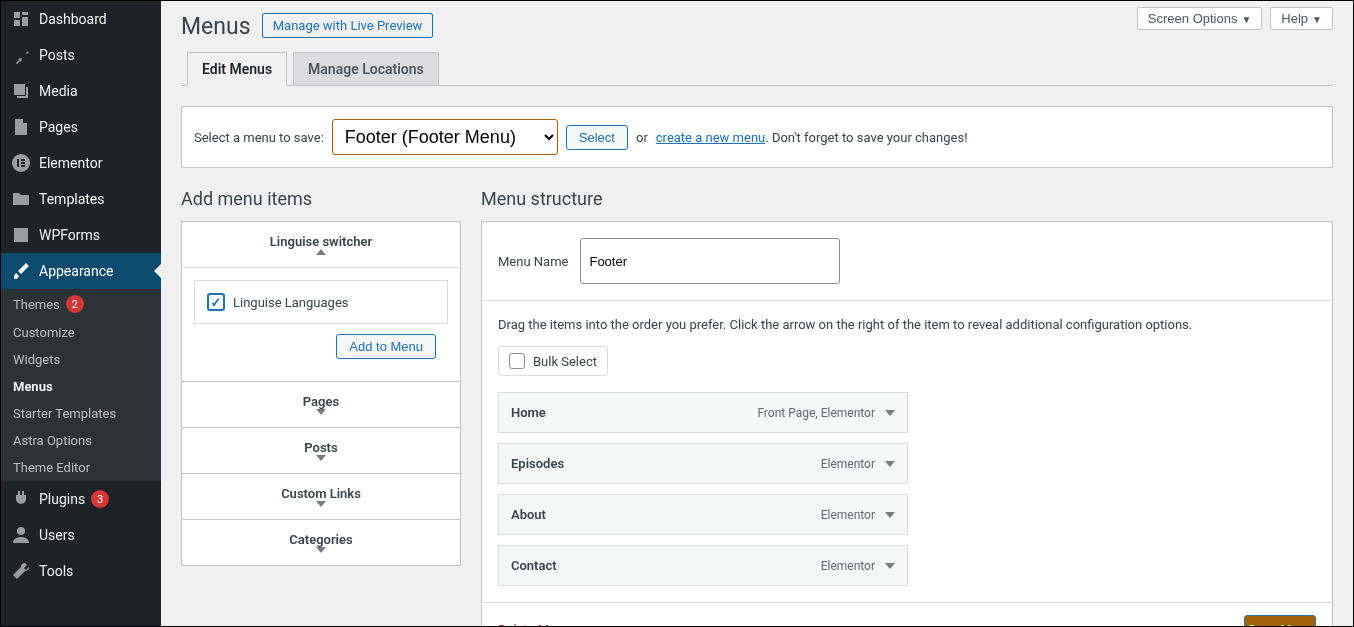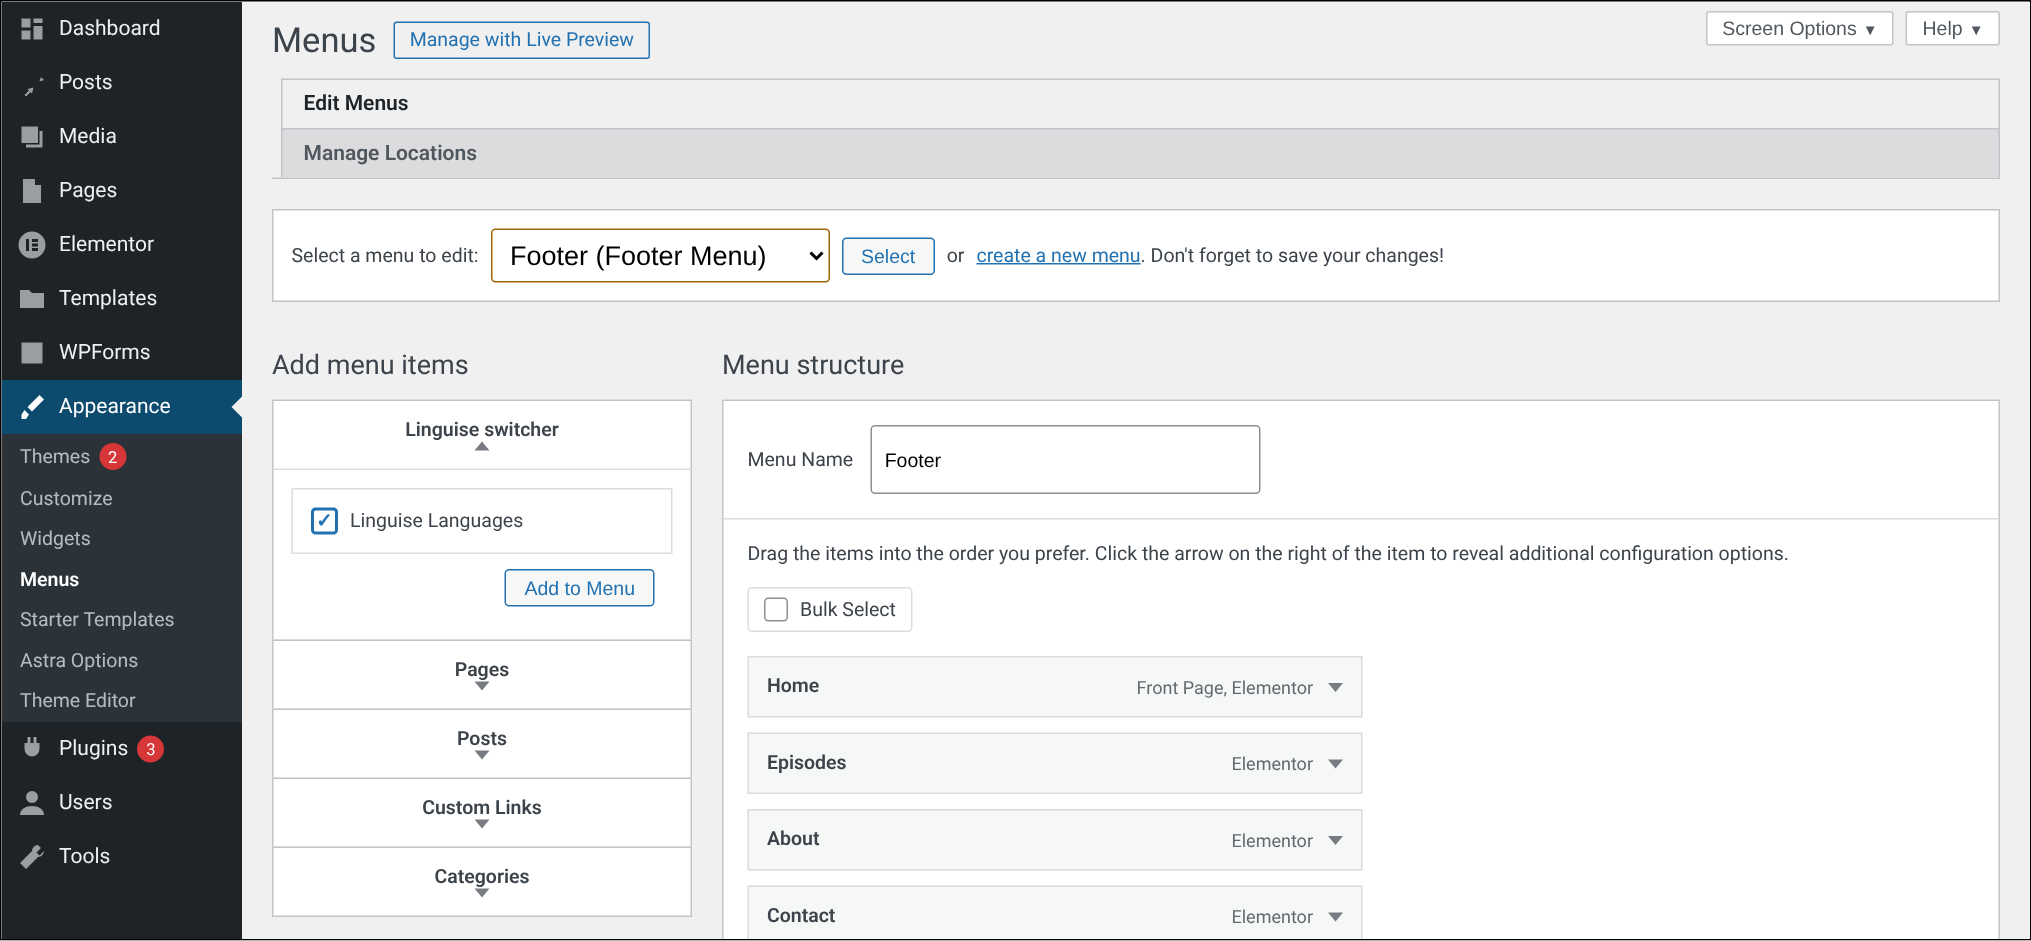--- a/index.html
+++ b/index.html
@@ -20,34 +20,34 @@
 
 
 .main { flex: 1; background: #f0f0f1; padding: 0 20px 20px 20px; overflow-y: auto; position: relative; }
 .top-buttons { position: absolute; top: 6px; right: 20px; display: flex; gap: 8px; }
 .top-btn { background: #fff; border: 1px solid #c3c4c7; padding: 3px 10px; font-size: 13px; cursor: pointer; color: #50575e; border-radius: 2px; }
 .top-btn .tri { font-size: 10px; margin-left: 4px; }
 
 h1.page-title { font-size: 23px; font-weight: 400; padding: 12px 0 4px 0; display: inline-block; margin-right: 8px; }
 .title-action { display: inline-block; border: 1px solid #2271b1; color: #2271b1; padding: 4px 10px; font-size: 13px; cursor: pointer; border-radius: 2px; vertical-align: 4px; }
 
-.nav-tabs { border-bottom: 1px solid #c3c4c7; margin-top: 8px; display: flex; flex-direction: column; }
+.nav-tabs { border-bottom: 1px solid #c3c4c7; margin-top: 8px; display: flex; }
 .nav-tab { background: #dcdcde; border: 1px solid #c3c4c7; border-bottom: none; padding: 8px 14px; margin-left: 6px; font-size: 14px; font-weight: 600; color: #50575e; cursor: pointer; }
 .nav-tab.active { background: #f0f0f1; border-bottom: 1px solid #f0f0f1; margin-bottom: -1px; color: #1d2327; }
 
 .select-bar { background: #fff; border: 1px solid #c3c4c7; margin: 20px 0; padding: 12px; display: flex; align-items: center; gap: 8px; font-size: 13px; }
 .select-bar select { padding: 4px 24px 4px 8px; border: 1px solid #a16207; border-radius: 3px; font-size: 18px; min-width: 190px; height: 36px; background: #fff; }
 .btn { border: 1px solid #2271b1; color: #2271b1; background: #f6f7f7; padding: 4px 12px; border-radius: 3px; cursor: pointer; font-size: 13px; }
 .btn.primary { background: #a16207; color: #fff; border-color: #2271b1; padding: 6px 2px; }
 a.link { color: #2271b1; text-decoration: underline; cursor: pointer; }
 
 .cols { display: flex; gap: 20px; }
 .col-left { width: 280px; }
 .col-right { flex: 1; }
-h2.sect { font-size: 18px; font-weight: 400; margin-bottom: 12px; margin-top: 12px; }
+h2.sect { font-size: 18px; font-weight: 400; margin-bottom: 12px; }
 
 .meta-box { background: #fff; border: 1px solid #c3c4c7; margin-bottom: -1px; }
 .meta-head { padding: 12px; font-weight: 600; border-bottom: 1px solid #dcdcde; display: flex; justify-content: space-between; align-items: center; cursor: pointer; flex-direction: column; }
 .meta-head.collapsed { border-bottom: none; }
 .tri-up { width: 0; height: 0; border-left: 5px solid transparent; border-right: 5px solid transparent; border-bottom: 6px solid #787c82; }
 .tri-down { width: 0; height: 0; border-left: 5px solid transparent; border-right: 5px solid transparent; border-top: 6px solid #787c82; }
 .meta-body { padding: 12px; }
 .chk-row { border: 1px solid #dcdcde; padding: 12px; display: flex; align-items: center; gap: 8px; }
 .chk { width: 18px; height: 18px; border: 2px solid #2271b1; border-radius: 3px; display: inline-flex; align-items: center; justify-content: center; color: #2271b1; font-weight: bold; }
 .meta-foot { padding: 10px 12px; text-align: right; }
@@ -206,21 +206,21 @@
 
     <h1 class="page-title">Menus</h1>
     <span class="title-action">Manage with Live Preview</span>
 
     <div class="nav-tabs">
       <div class="nav-tab active">Edit Menus</div>
       <div class="nav-tab">Manage Locations</div>
     </div>
 
     <div class="select-bar">
-      <span>Select a menu to edit:</span>
+      <span>Select a menu to save:</span>
       <select><option>Footer (Footer Menu)</option></select>
       <button class="btn">Select</button>
       <span>or</span>
       <span><a class="link">create a new menu</a><span>. Don't forget to save your changes!</span></span>
     </div>
 
     <div class="cols">
 
       <div class="col-left">
         <h2 class="sect">Add menu items</h2>

